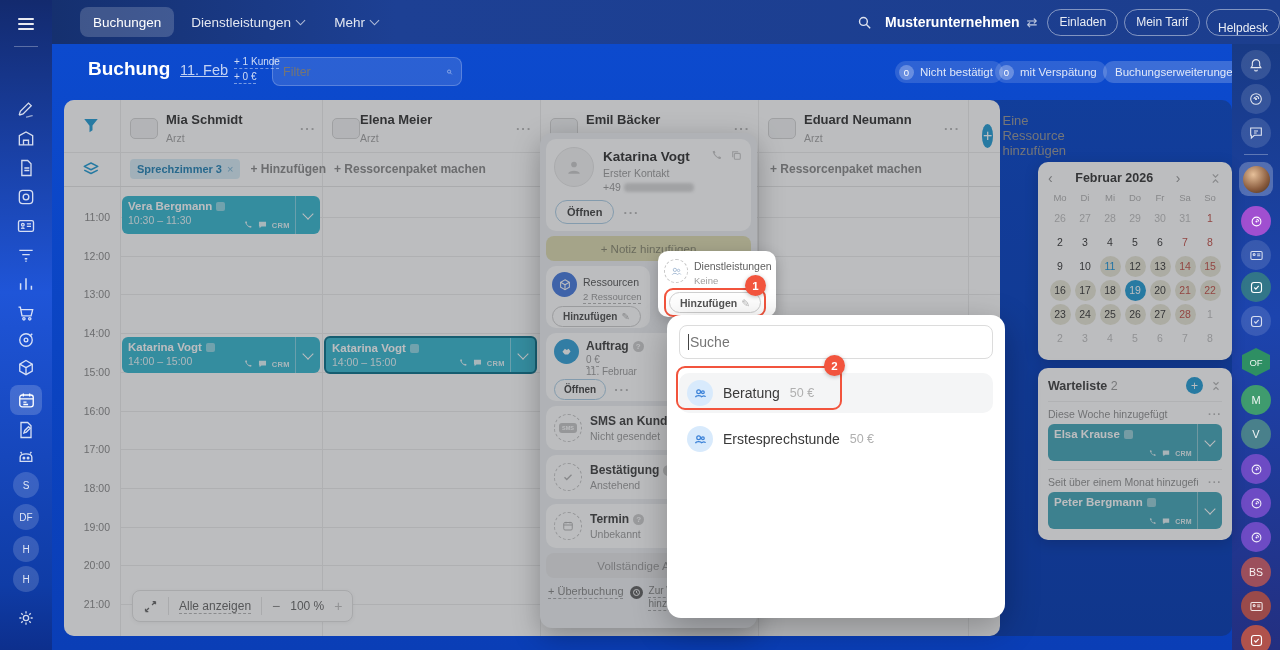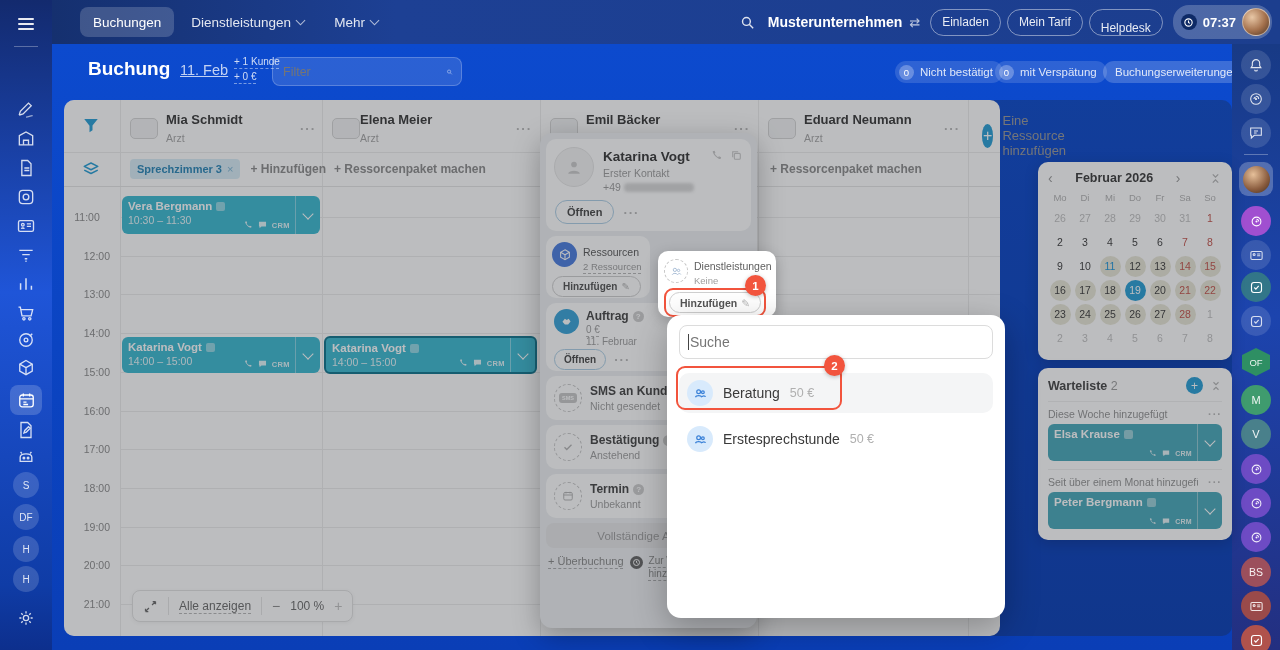--- a/index.html
+++ b/index.html
@@ -110,30 +110,20 @@
     <span style="color:rgba(255,255,255,.7);font-size:13px;margin:0 10px 0 7px;">⇄</span>
     <div class="pill-o">
         <span>Einladen</span>
       </div>
     <div class="pill-o" style="margin-left:6px;">
         <span>Mein Tarif</span>
       </div>
     <div class="pill-o" style="margin-left:6px;align-items:flex-end;">
         <span>Helpdesk</span>
       </div>
-    <div class="flex" style="margin:0 8px 0 10px;height:30px;background:rgba(255,255,255,.22);border-radius:16px;padding:2px 2px 2px 8px;gap:6px;">
-      <span style="width:16px;height:16px;border-radius:50%;background:#0e2a66;display:flex;align-items:center;justify-content:center;">
-        <svg width="11" height="11" viewBox="0 0 24 24" fill="none" stroke="#fff" stroke-width="2.4">
-            <circle cx="12" cy="12" r="8"></circle>
-            <path d="M12 7.5V12l3 2"></path>
-          </svg>
-      </span>
-      <span style="color:#fff;font-size:13px;font-weight:bold;">07:37</span>
-      <span style="width:26px;height:26px;border-radius:50%;background:radial-gradient(circle at 35% 32%,#e8c7a6,#a3704c 55%,#4f3categor 90%,#4a3322);background:radial-gradient(circle at 35% 32%,#e8c7a6,#a3704c 55%,#4a3322);border:1px solid rgba(255,255,255,.5);"></span>
-    </div>
   </div>
 
   <div class="abs" style="left:52px;top:44px;right:48px;height:56px;">
     <span class="abs" style="left:36px;top:14px;color:#fff;font-size:19px;font-weight:bold;">Buchung</span>
     <span class="abs" style="left:128px;top:18px;color:rgba(255,255,255,.75);font-size:14.5px;text-decoration:underline;">11. Feb</span>
     <span class="abs dashw" style="left:182px;top:12px;color:rgba(255,255,255,.8);font-size:10px;">+ 1 Kunde</span>
     <span class="abs dashw" style="left:182px;top:27px;color:rgba(255,255,255,.8);font-size:10px;">+ 0 €</span>
     <div class="abs flex" style="left:220px;top:13px;width:190px;height:29px;background:rgba(255,255,255,.13);border:1px solid rgba(255,255,255,.22);border-radius:8px;padding:0 8px;box-sizing:border-box;">
       <input id="filter-input" readonly="" style="flex: 1 1 0%; background: transparent; border: none; outline: none; color: rgb(255, 255, 255); font-size: 12.5px; font-family: &quot;Liberation Sans&quot;, sans-serif;" placeholder="Filter">
       <svg width="14" height="14" viewBox="0 0 24 24" fill="none" stroke="rgba(255,255,255,.7)" stroke-width="2">
@@ -213,21 +203,21 @@
           </span>
         <span class="addlbl">+ Hinzufügen</span>
       </div>
       <span class="abs addlbl" style="left:270px;top:10px;">+ Ressorcenpaket machen</span>
       <span class="abs addlbl" style="left:488px;top:10px;">+ Ressorcenpaket machen</span>
       <span class="abs addlbl" style="left:706px;top:10px;">+ Ressorcenpaket machen</span>
     </div>
 
     <div class="abs" id="time-lines" style="left:0;top:86px;right:0;bottom:0;overflow:hidden;">
         <div class="hline" style="top: 31px;"></div>
-        <div class="hlabel" style="top: 25px; text-align: center;">11:00</div>
+        <div class="hlabel" style="top: 25px;">11:00</div>
         <div class="hline" style="top: 69.7px;"></div>
         <div class="hlabel" style="top: 63.7px;">12:00</div>
         <div class="hline" style="top: 108.4px;"></div>
         <div class="hlabel" style="top: 102.4px;">13:00</div>
         <div class="hline" style="top: 147.1px;"></div>
         <div class="hlabel" style="top: 141.1px;">14:00</div>
         <div class="hline" style="top: 185.8px;"></div>
         <div class="hlabel" style="top: 179.8px;">15:00</div>
         <div class="hline" style="top: 224.5px;"></div>
         <div class="hlabel" style="top: 218.5px;">16:00</div>
@@ -555,20 +545,21 @@
               <rect x="8" y="8" width="11" height="11" rx="2"></rect>
               <path d="M5 15V5h10"></path>
             </svg>
         </span>
       </div>
       <div class="flex" style="gap:9px;margin-top:7px;margin-left:1px;">
         <span class="openbtn">Öffnen</span>
         <span class="dots">···</span>
       </div>
     </div>
+    <div style="height:25px;border-radius:8px;background:#dedcb2;display:flex;align-items:center;justify-content:center;font-size:11.5px;color:#8b8a73;margin-bottom:5px;">+ Notiz hinzufügen</div>
     <div class="pcard" style="width:104px;height:62px;padding:6px;">
       <div class="flex" style="gap:6px;align-items:flex-start;">
         <span class="iccirc" style="background:#4c7fe0;">
           <svg width="14" height="14" viewBox="0 0 24 24" fill="none" stroke="#fff" stroke-width="1.8">
               <path d="M12 3l7.5 4.3v8.4L12 20l-7.5-4.3V7.3z"></path>
               <path d="M12 11.5L19.5 7.3M12 11.5v8.5M12 11.5L4.5 7.3"></path>
             </svg>
         </span>
         <span>
           <span style="font-size:10.5px;color:#5a5a5a;">Ressourcen</span>

